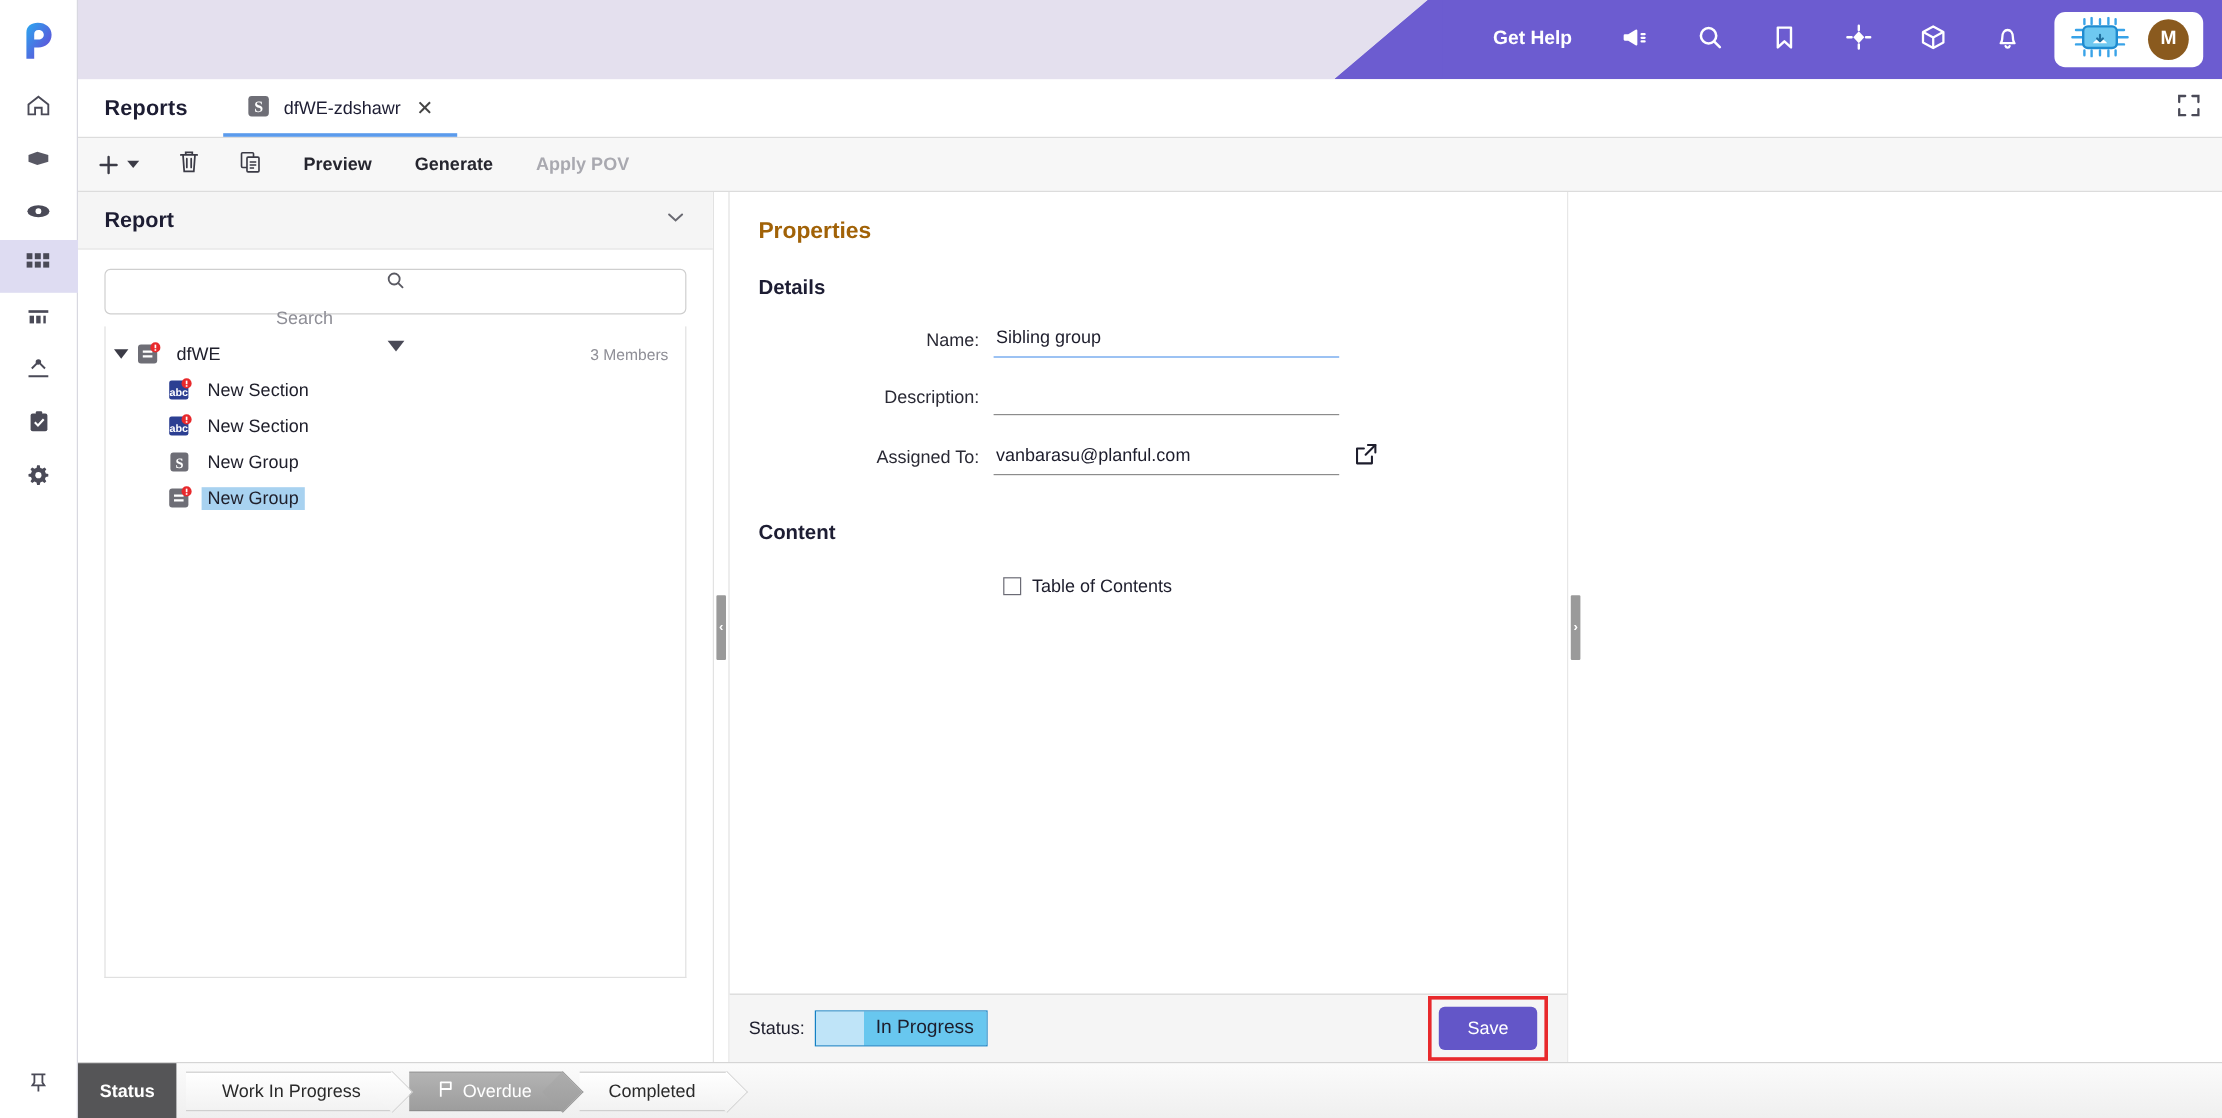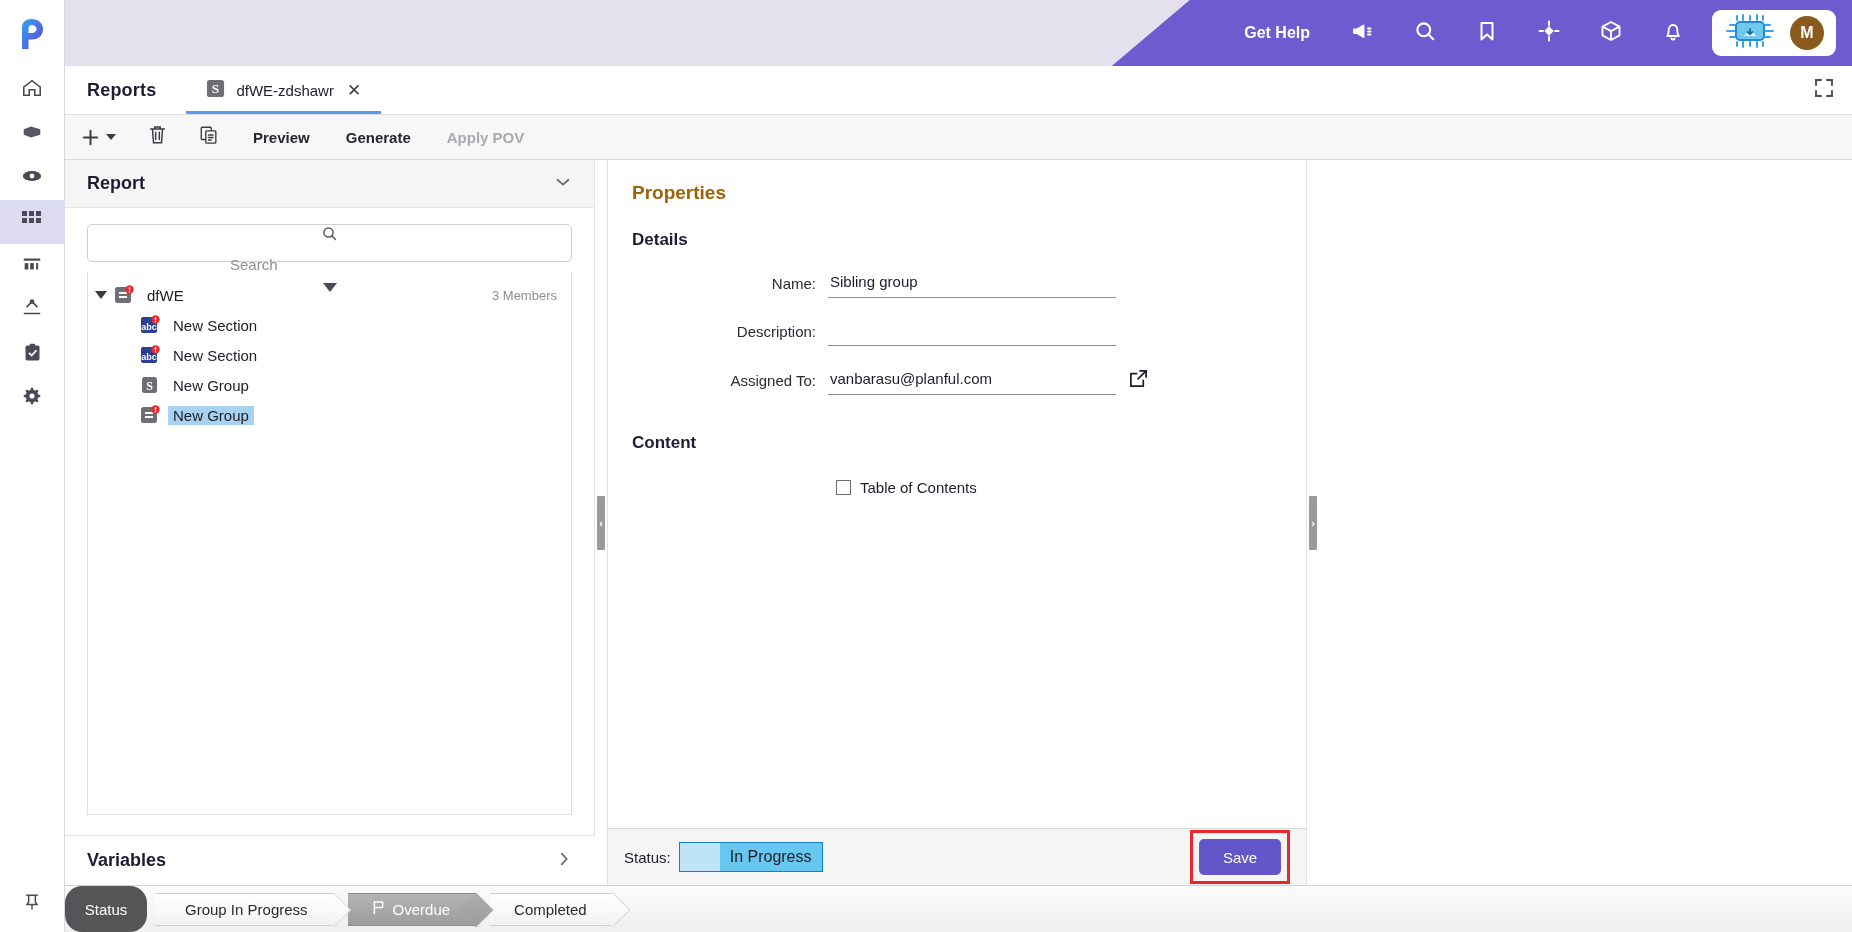--- a/index.html
+++ b/index.html
@@ -191,22 +191,22 @@
   
   .right-panel { position: absolute; left: 1254px; top: 0; right: 0; height: 725px; background: #ffffff; }
 
   
   .wf-bar {
     position: absolute; left: 65px; bottom: 0; width: 1787px; height: 47px;
     background: linear-gradient(#fbfbfb, #efefef); border-top: 1px solid #d5d5d5;
     display: flex; align-items: stretch; z-index: 25;
   }
   .wf-status {
-    width: 82px; background: #555557; color: #ffffff; font-size: 15px; font-weight: normal;
-    display: flex; align-items: center; justify-content: center; border-radius: 17px;
+    width: 82px; background: #555557; color: #ffffff; font-size: 15px; font-weight: bold;
+    display: flex; align-items: center; justify-content: center;
   }
   .wf-steps { display: flex; align-items: center; padding-left: 8px; }
   .wf-step {
     position: relative; height: 33px; display: flex; align-items: center; gap: 8px;
     padding: 0 26px 0 24px; font-size: 15px; color: #2a2a2a; cursor: pointer;
     background: linear-gradient(#ffffff, #f2f2f2);
     border-top: 1px solid #cfcfcf; border-bottom: 1px solid #cfcfcf;
     margin-right: 14px;
   }
   .wf-step::after {
@@ -520,28 +520,20 @@
                 <path d="M5 7 h8 v2 h-8z M5 11 h8 v2 h-8z" fill="#ffffff"></path>
                 <circle cx="15.5" cy="4.5" r="4.2" fill="#e8292c"></circle>
                 <rect x="14.8" y="2.2" width="1.4" height="3" fill="#fff"></rect>
                 <rect x="14.8" y="6" width="1.4" height="1.3" fill="#fff"></rect>
               </svg>
           </span>
           <span class="tree-label selected">New Group</span>
         </div>
       </div>
 
-      <div class="variables-head">
-        <div class="variables-title">Variables</div>
-        <span>
-          <svg width="18" height="18" viewBox="0 0 20 20" fill="none" stroke="#6a6a72" stroke-width="1.9" stroke-linecap="round">
-              <path d="M7.5 4 L13 10 L7.5 16"></path>
-            </svg>
-        </span>
-      </div>
     </div>
 
     <div class="divider" style="left:530px">
       <div class="div-grip">‹</div>
     </div>
 
     <div class="center-panel">
       <div class="center-scroll">
         <div class="sec-title">Properties</div>
         <div class="sub-title">Details</div>
@@ -597,21 +589,21 @@
       <div class="div-grip">›</div>
     </div>
 
     <div class="right-panel"></div>
   </div>
 
   <div class="wf-bar">
     <div class="wf-status">Status</div>
     <div class="wf-steps">
       <div class="wf-step wf-first">
-        <span>Group In Progress</span>
+        <span>Work In Progress</span>
       </div>
       <div class="wf-step current">
         <span>
           <svg width="13" height="15" viewBox="0 0 14 16" fill="none" stroke="#ffffff" stroke-width="1.6" stroke-linejoin="round">
               <path d="M2.5 1.5 V15"></path>
               <path d="M2.5 2 H11.5 V8 H2.5"></path>
             </svg>
         </span>
         <span>Overdue</span>
       </div>

